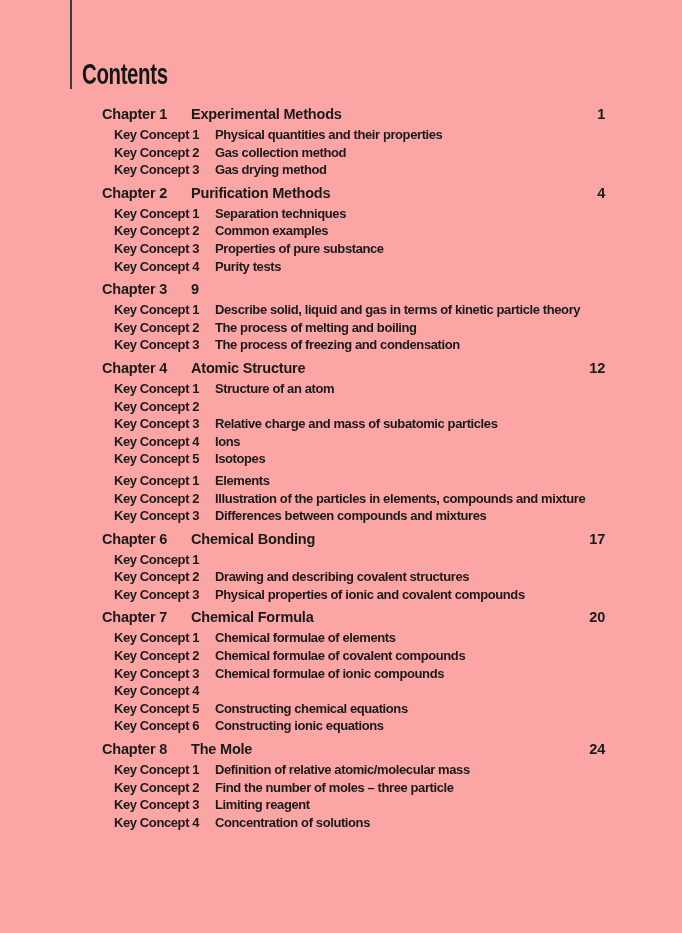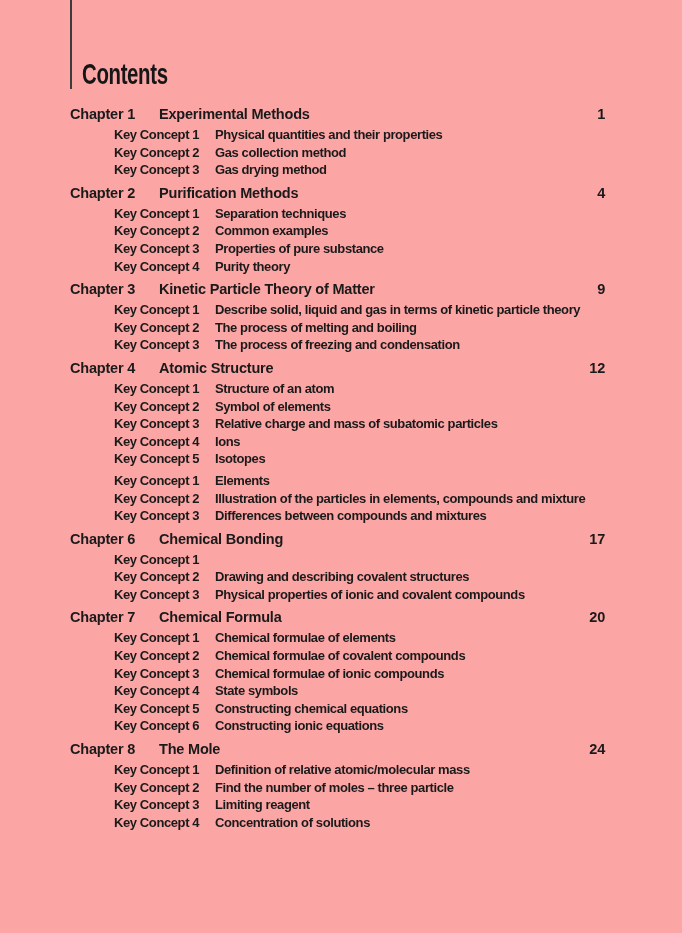--- a/index.html
+++ b/index.html
@@ -49,20 +49,21 @@
   }
   .chapter-row {
     display: flex;
     align-items: flex-start;
     font-size: 14.5px;
     font-weight: 700;
     line-height: 20px;
     letter-spacing: -0.2px;
     margin-bottom: 2px;
     white-space: nowrap;
+    margin-left: 32px;
   }
   .ch-label {
     flex: 0 0 auto;
     width: 89px;
   }
   .ch-title {
     flex: 1 1 auto;
   }
   .ch-page {
     flex: 0 0 auto;
@@ -132,29 +133,28 @@
           <div class="kc-row">
             <span class="kc-label">Key Concept 2</span>
             <span class="kc-text">Common examples</span>
           </div>
           <div class="kc-row">
             <span class="kc-label">Key Concept 3</span>
             <span class="kc-text">Properties of pure substance</span>
           </div>
           <div class="kc-row">
             <span class="kc-label">Key Concept 4</span>
-            <span class="kc-text">Purity theory</span>
+            <span class="kc-text">Purity tests</span>
           </div>
         </div>
   </section>
 
   <section class="chapter">
     <div class="chapter-row">
       <span class="ch-label">Chapter 3</span>
-      <span class="ch-title">Kinetic Particle Theory of Matter</span>
       <span class="ch-page">9</span>
     </div>
     <div class="concepts">
           <div class="kc-row">
             <span class="kc-label">Key Concept 1</span>
             <span class="kc-text">Describe solid, liquid and gas in terms of kinetic particle theory</span>
           </div>
           <div class="kc-row">
             <span class="kc-label">Key Concept 2</span>
             <span class="kc-text">The process of melting and boiling</span>
@@ -172,21 +172,20 @@
       <span class="ch-title">Atomic Structure</span>
       <span class="ch-page">12</span>
     </div>
     <div class="concepts">
           <div class="kc-row">
             <span class="kc-label">Key Concept 1</span>
             <span class="kc-text">Structure of an atom</span>
           </div>
           <div class="kc-row">
             <span class="kc-label">Key Concept 2</span>
-            <span class="kc-text">Symbol of elements</span>
           </div>
           <div class="kc-row">
             <span class="kc-label">Key Concept 3</span>
             <span class="kc-text">Relative charge and mass of subatomic particles</span>
           </div>
           <div class="kc-row">
             <span class="kc-label">Key Concept 4</span>
             <span class="kc-text">Ions</span>
           </div>
           <div class="kc-row">
@@ -248,21 +247,20 @@
           <div class="kc-row">
             <span class="kc-label">Key Concept 2</span>
             <span class="kc-text">Chemical formulae of covalent compounds</span>
           </div>
           <div class="kc-row">
             <span class="kc-label">Key Concept 3</span>
             <span class="kc-text">Chemical formulae of ionic compounds</span>
           </div>
           <div class="kc-row">
             <span class="kc-label">Key Concept 4</span>
-            <span class="kc-text">State symbols</span>
           </div>
           <div class="kc-row">
             <span class="kc-label">Key Concept 5</span>
             <span class="kc-text">Constructing chemical equations</span>
           </div>
           <div class="kc-row">
             <span class="kc-label">Key Concept 6</span>
             <span class="kc-text">Constructing ionic equations</span>
           </div>
         </div>

